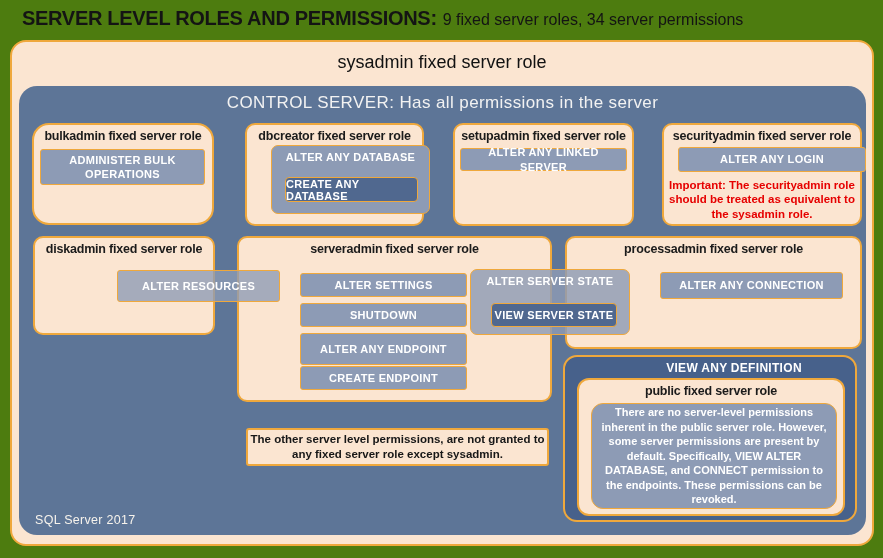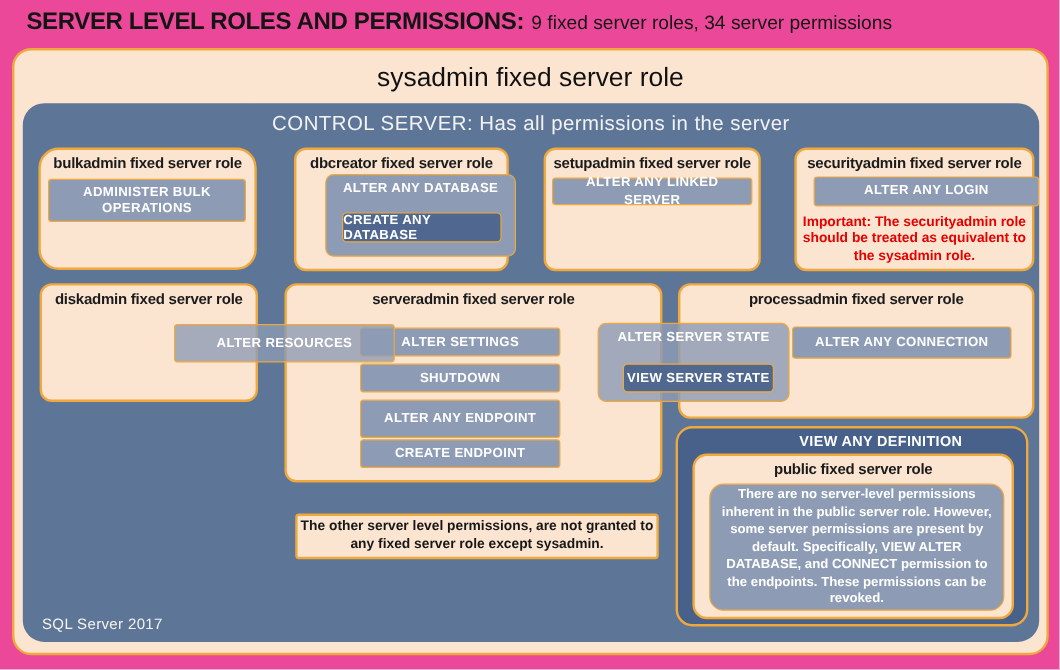--- a/index.html
+++ b/index.html
@@ -1,30 +1,30 @@
 <!DOCTYPE html>
 <html style="--peach: #fbe5d1; --gold: #efa83c; --slate: #5d7597; --slate-light: #8d9bb5; --slate-dark: #47618b; --slate-deep: #50688f; --red: #e60000;"><head>
 <meta charset="utf-8">
 <style>
   :root{
     --peach:#fbe5d1; --gold:#efa83c; --slate:#5d7597; --slate-light:#8d9bb5;
     --slate-dark:#47618b; --slate-deep:#50688f; --red:#e60000;
   }
   html,body{margin:0;padding:0;background:#ffffff;}
-  #app{position:relative;width:883px;height:558px;background:#ec4899;
+  #app{position:relative;width:883px;height:558px;background:#4d7c0f;
        font-family:"Liberation Sans", sans-serif;overflow:hidden;}
 
   .page-title{position:absolute;left:22px;top:7px;white-space:nowrap;color:#141414;}
   .page-title .bold{font-weight:bold;font-size:20px;letter-spacing:-0.3px;}
   .page-title .normal{font-weight:normal;font-size:16px;margin-left:6px;}
 
   .outer-box{position:absolute;left:10px;top:40px;width:860px;height:502px;
              background:var(--peach);border:2px solid var(--gold);border-radius:16px;}
   .sysadmin-title{position:absolute;left:10px;top:52px;width:864px;text-align:center;
-             font-size:22px;color:#111;}
+             font-size:18px;color:#111;}
   .control-box{position:absolute;left:19px;top:86px;width:847px;height:449px;
              background:var(--slate);border-radius:18px;}
   .control-title{position:absolute;left:19px;top:93px;width:847px;text-align:center;
              color:#f2f2f2;font-size:17px;letter-spacing:0.4px;}
 
   .rolebox{position:absolute;background:var(--peach);border:2px solid var(--gold);
              border-radius:10px;}
   .role-title{position:absolute;left:2px;right:2px;top:4px;text-align:center;
              font-weight:bold;font-size:12.5px;color:#1b1b1b;letter-spacing:-0.2px;}
 
@@ -100,36 +100,36 @@
 
   <div class="rolebox" style="left:662px;top:123px;width:196px;height:99px;">
     <div class="role-title">securityadmin fixed server role</div>
     <div class="btn" style="left:14px;top:22px;width:188px;height:25px;">ALTER ANY LOGIN</div>
     <div class="warning">Important: The securityadmin role should be treated as equivalent to the sysadmin role.</div>
   </div>
 
   <div class="rolebox" style="left:33px;top:236px;width:178px;height:95px;">
     <div class="role-title">diskadmin fixed server role</div>
   </div>
-  <div class="btn translucent float" style="left:117px;top:270px;width:184px;height:32px;margin-left:28px;">ALTER RESOURCES</div>
+  <div class="btn translucent float" style="left:117px;top:270px;width:163px;height:32px;">ALTER RESOURCES</div>
 
   <div class="rolebox" style="left:237px;top:236px;width:311px;height:162px;">
     <div class="role-title">serveradmin fixed server role</div>
     <div class="btn" style="left:61px;top:35px;width:167px;height:24px;">ALTER SETTINGS</div>
     <div class="btn" style="left:61px;top:65px;width:167px;height:24px;">SHUTDOWN</div>
     <div class="btn" style="left:61px;top:95px;width:167px;height:32px;">ALTER ANY ENDPOINT</div>
     <div class="btn" style="left:61px;top:128px;width:167px;height:24px;">CREATE ENDPOINT</div>
   </div>
 
   <div class="rolebox" style="left:565px;top:236px;width:293px;height:109px;">
     <div class="role-title">processadmin fixed server role</div>
     <div class="btn" style="left:93px;top:34px;width:183px;height:27px;">ALTER ANY CONNECTION</div>
   </div>
 
-  <div class="panel float" style="left:498px;top:269px;width:160px;height:66px;padding-left:44px;">
+  <div class="panel float" style="left:470px;top:269px;width:160px;height:66px;padding-left:44px;">
     <div class="panel-label">ALTER SERVER STATE</div>
     <div class="nested" style="left:20px;top:33px;width:126px;height:24px;">VIEW SERVER STATE</div>
   </div>
 
   <div class="note-box">The other server level permissions, are not granted to any fixed server role except sysadmin.</div>
 
   <div class="vad-box">
     <div class="vad-title">VIEW ANY DEFINITION</div>
     <div class="public-box">
       <div class="role-title">public fixed server role</div>

